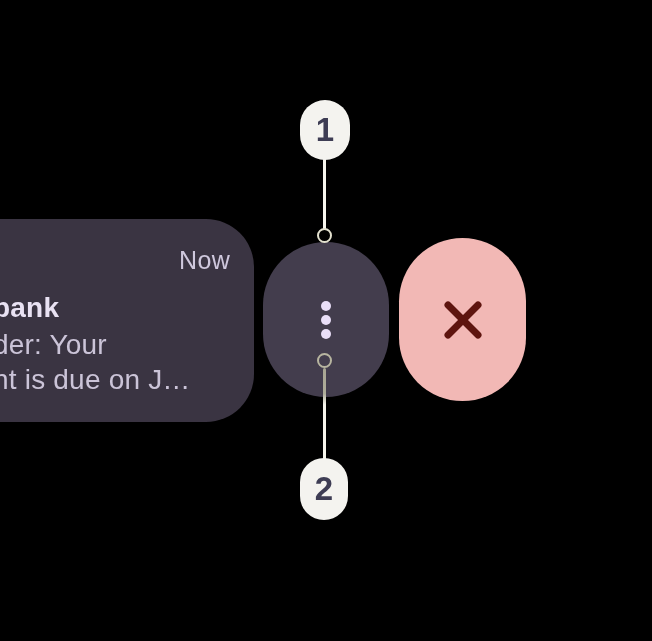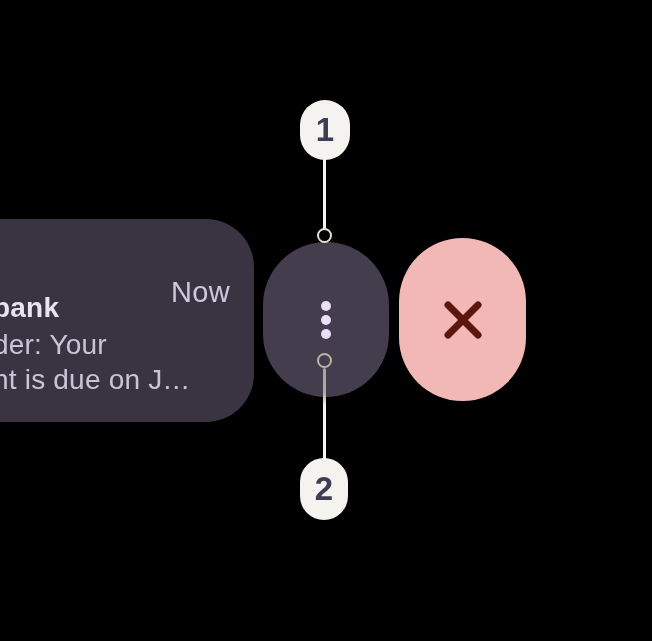--- a/index.html
+++ b/index.html
@@ -28,25 +28,24 @@
     top: 219px;
     width: 318px;
     height: 203px;
     background: #3A3442;
     border-radius: 48px;
   }
   .notification-timestamp {
     position: absolute;
     top: 26px;
     right: 24px;
-    font-size: 29px;
+    font-size: 25px;
     line-height: 30px;
     color: #CFC8DD;
     letter-spacing: 0.3px;
-    margin-top: 32px;
   }
   .notification-text {
     position: absolute;
     left: 57px;   
     top: 70px;
     white-space: nowrap;
   }
   .notification-title {
     font-size: 28px;
     line-height: 38px;

